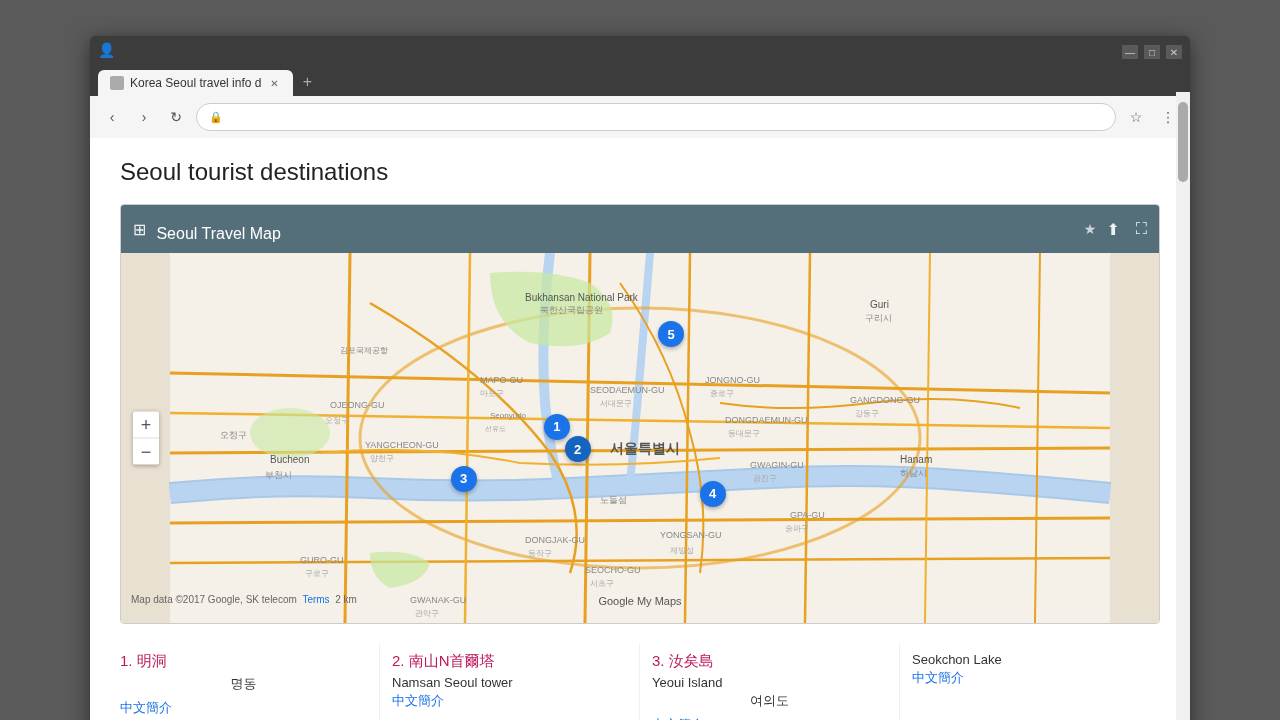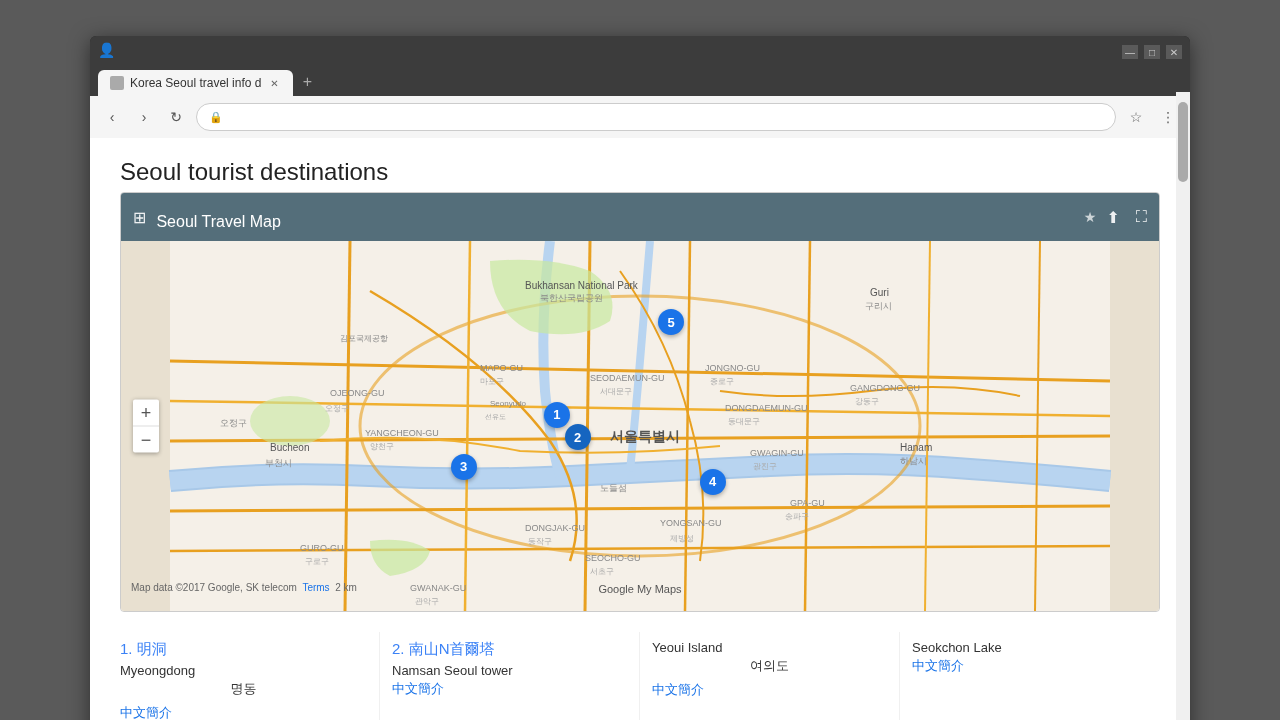--- a/index.html
+++ b/index.html
@@ -179,21 +179,21 @@
     .page-content {
       background: white;
       padding: 20px 30px;
       min-height: 600px;
     }
 
     .page-title {
       font-size: 24px;
       font-weight: 400;
       color: #222;
-      margin-bottom: 6px;
+      margin-bottom: 18px;
     }
 
     
     .map-container {
       border: 1px solid #ccc;
       border-radius: 4px;
       overflow: hidden;
       margin-bottom: 20px;
     }
 
@@ -336,21 +336,21 @@
       border-right: 1px solid #f0f0f0;
     }
 
     .destination-card:last-child {
       border-right: none;
     }
 
     .dest-number-name {
       font-size: 15px;
       font-weight: 500;
-      color: #3b82f6;
+      color: #be185d;
       margin-bottom: 4px;
     }
 
     .dest-romanized {
       font-size: 13px;
       color: #333;
       margin-bottom: 2px;
     }
 
     .dest-korean {
@@ -553,34 +553,34 @@
           </div>
 
           <div class="google-logo">Google My Maps</div>
         </div>
       </div>
 
       <div class="destinations-grid">
 
         <div class="destination-card">
           <div class="dest-number-name">1. 明洞</div>
-          <div class="dest-romanized">Myeongdong</div>
           <div class="dest-korean">명동</div>
           <a class="dest-link">中文簡介</a>
 
         </div>
 
         <div class="destination-card" style="padding-left:12px;">
           <div class="dest-number-name">2. 南山N首爾塔</div>
           <div class="dest-romanized">Namsan Seoul tower</div>
           <a class="dest-link">中文簡介</a>
 
         </div>
 
         <div class="destination-card" style="padding-left:12px;">
+          <div class="dest-number-name">3. 汝矣島</div>
           <div class="dest-romanized">Yeoui Island</div>
           <div class="dest-korean">여의도</div>
           <a class="dest-link">中文簡介</a>
 
         </div>
 
         <div class="destination-card" style="padding-left:12px;">
           <div class="dest-romanized">Seokchon Lake</div>
           <a class="dest-link">中文簡介</a>
 

